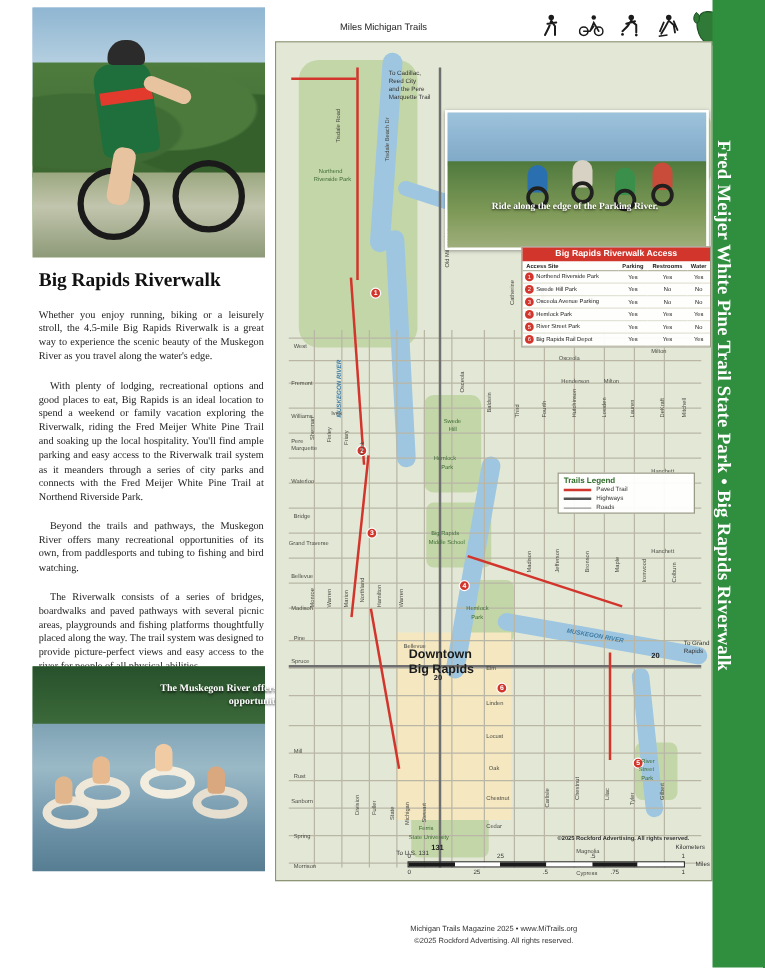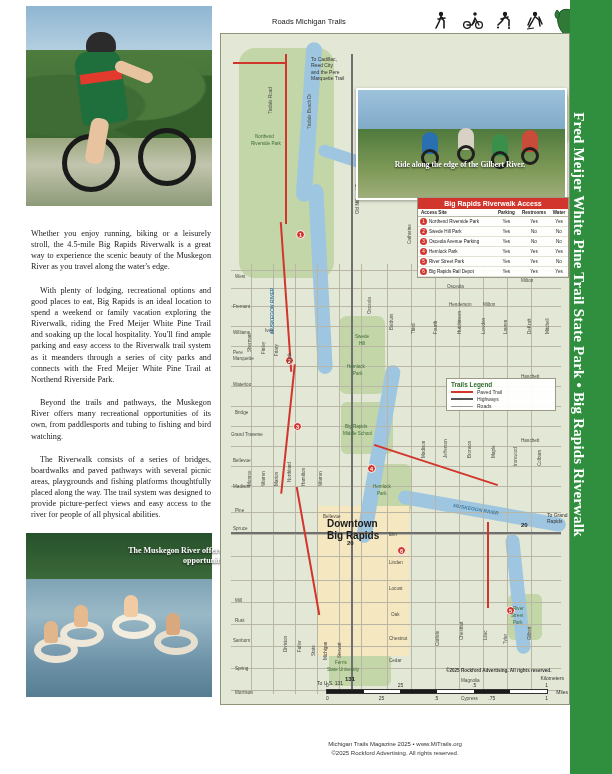--- a/index.html
+++ b/index.html
@@ -281,20 +281,21 @@
     <div class="wheel rear"></div>
     <div class="wheel front"></div>
     <div class="rider-body"></div>
     <div class="rider-jersey-stripe"></div>
     <div class="rider-helmet"></div>
     <div class="rider-arm"></div>
     <div class="rider-leg"></div>
   </div>
 
   <div id="article">
+    <h1>Big Rapids Riverwalk</h1>
     <p class="first">Whether you enjoy running, biking or a leisurely stroll, the 4.5-mile Big Rapids Riverwalk is a great way to experience the scenic beauty of the Muskegon River as you travel along the water's edge.</p>
     <p>With plenty of lodging, recreational options and good places to eat, Big Rapids is an ideal location to spend a weekend or family vacation exploring the Riverwalk, riding the Fred Meijer White Pine Trail and soaking up the local hospitality. You'll find ample parking and easy access to the Riverwalk trail system as it meanders through a series of city parks and connects with the Fred Meijer White Pine Trail at Northend Riverside Park.</p>
     <p>Beyond the trails and pathways, the Muskegon River offers many recreational opportunities of its own, from paddlesports and tubing to fishing and bird watching.</p>
     <p>The Riverwalk consists of a series of bridges, boardwalks and paved pathways with several picnic areas, playgrounds and fishing platforms thoughtfully placed along the way. The trail system was designed to provide picture-perfect views and easy access to the river for people of all physical abilities.</p>
   </div>
 
   <div id="tubing-photo">
     <div class="bank"></div>
     <div class="water"></div>
     <div class="tube t4"></div>
@@ -303,21 +304,21 @@
     <div class="tube t3"></div>
     <div class="person p4"></div>
     <div class="person p1"></div>
     <div class="person p2"></div>
     <div class="person p3"></div>
   </div>
 </div>
 
 <div id="photo-caption">The Muskegon River offers many recreational opportunities.</div>
 
-<div id="top-header-title">Roads Michigan Trails</div>
+<div id="top-header-title">Miles Michigan Trails</div>
 
 <div id="activity-icons">
   <span class="act-icon">
     <svg width="18" height="20" viewBox="0 0 18 20">
         <circle cx="9" cy="3" r="2.2" fill="#1b1b1b"></circle>
         <path d="M9 5.5 L7 11 L4 17 M9 5.5 L12 10 L12 17 M6 8 L13 7" stroke="#1b1b1b" stroke-width="1.6" fill="none" stroke-linecap="round"></path>
       </svg>
   </span>
   <span class="act-icon">
     <svg width="20" height="20" viewBox="0 0 20 20">
@@ -549,21 +550,21 @@
   <div class="ibike" style="left:130px; top:44px;">
     <div class="b-body" style="background:#3a8f4a;"></div>
     <div class="b-wheel"></div>
   </div>
   <div class="ibike" style="left:160px; top:40px;">
     <div class="b-body" style="background:#c94b3a;"></div>
     <div class="b-wheel"></div>
   </div>
 </div>
 <div id="inset-caption">Ride along the edge
-of the Gilbert River.</div>
+of the Parking River.</div>
 
 <div id="access-table">
   <div class="tbl-title">Big Rapids Riverwalk Access</div>
   <table>
     <thead>
       <tr>
         <th class="site-col">Access Site</th>
         <th>Parking</th>
         <th>Restrooms</th>
         <th>Water</th>

